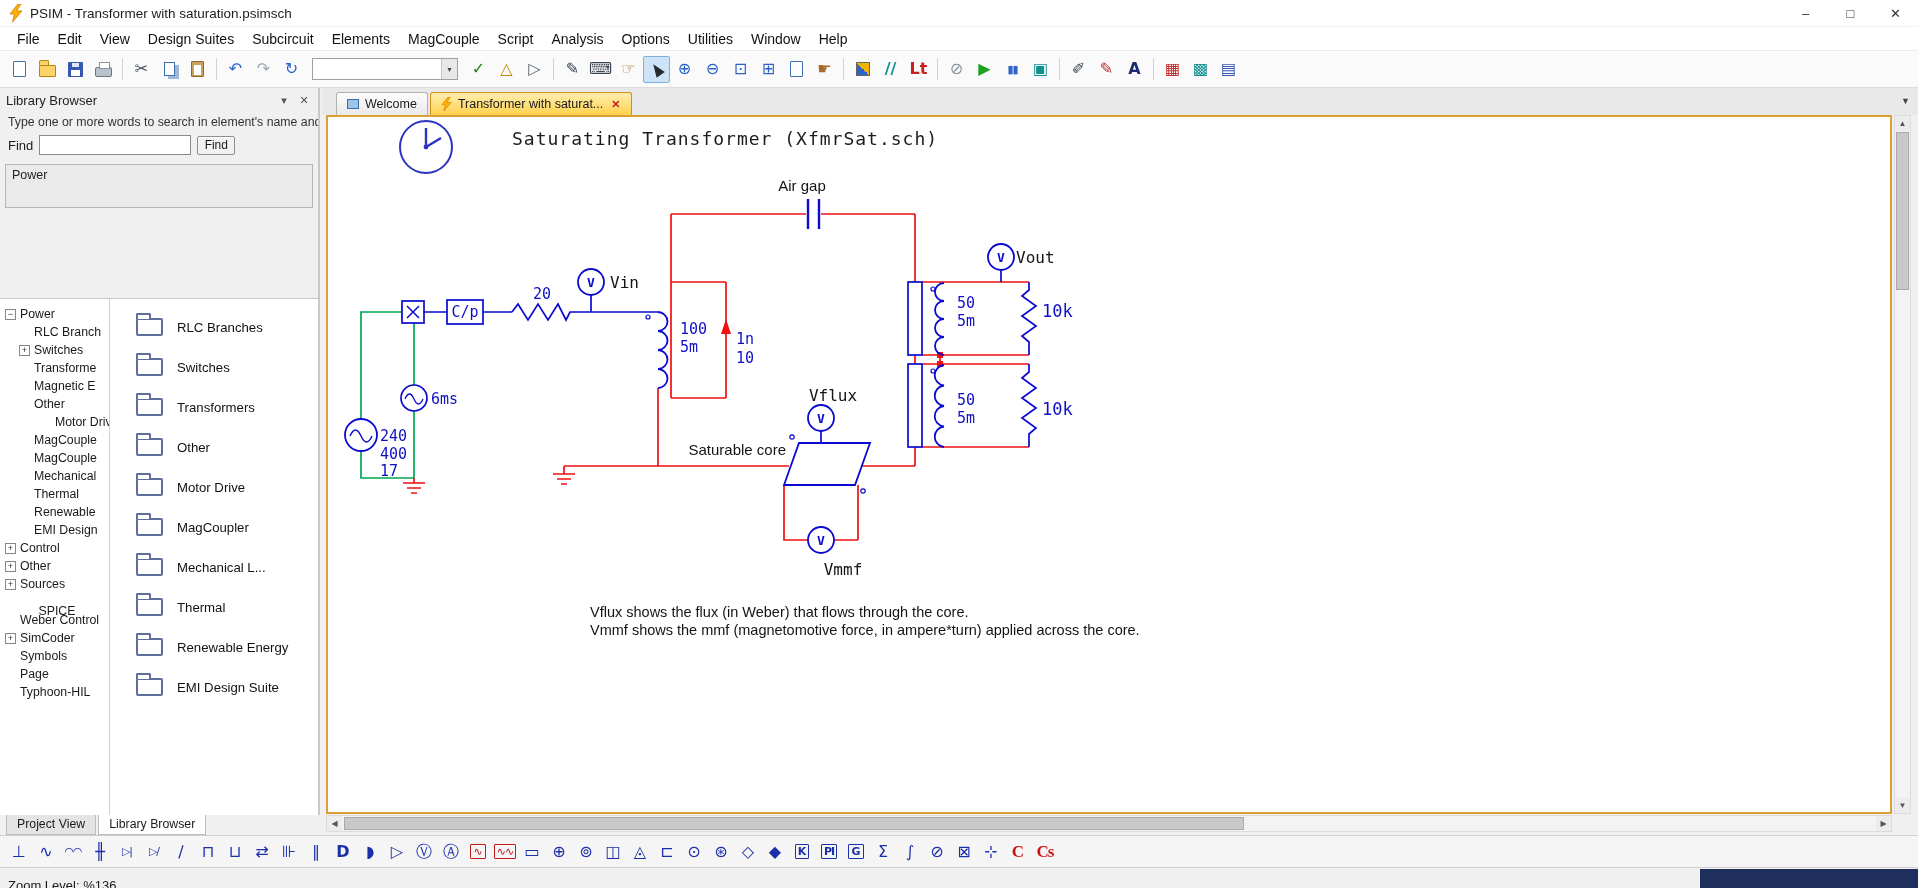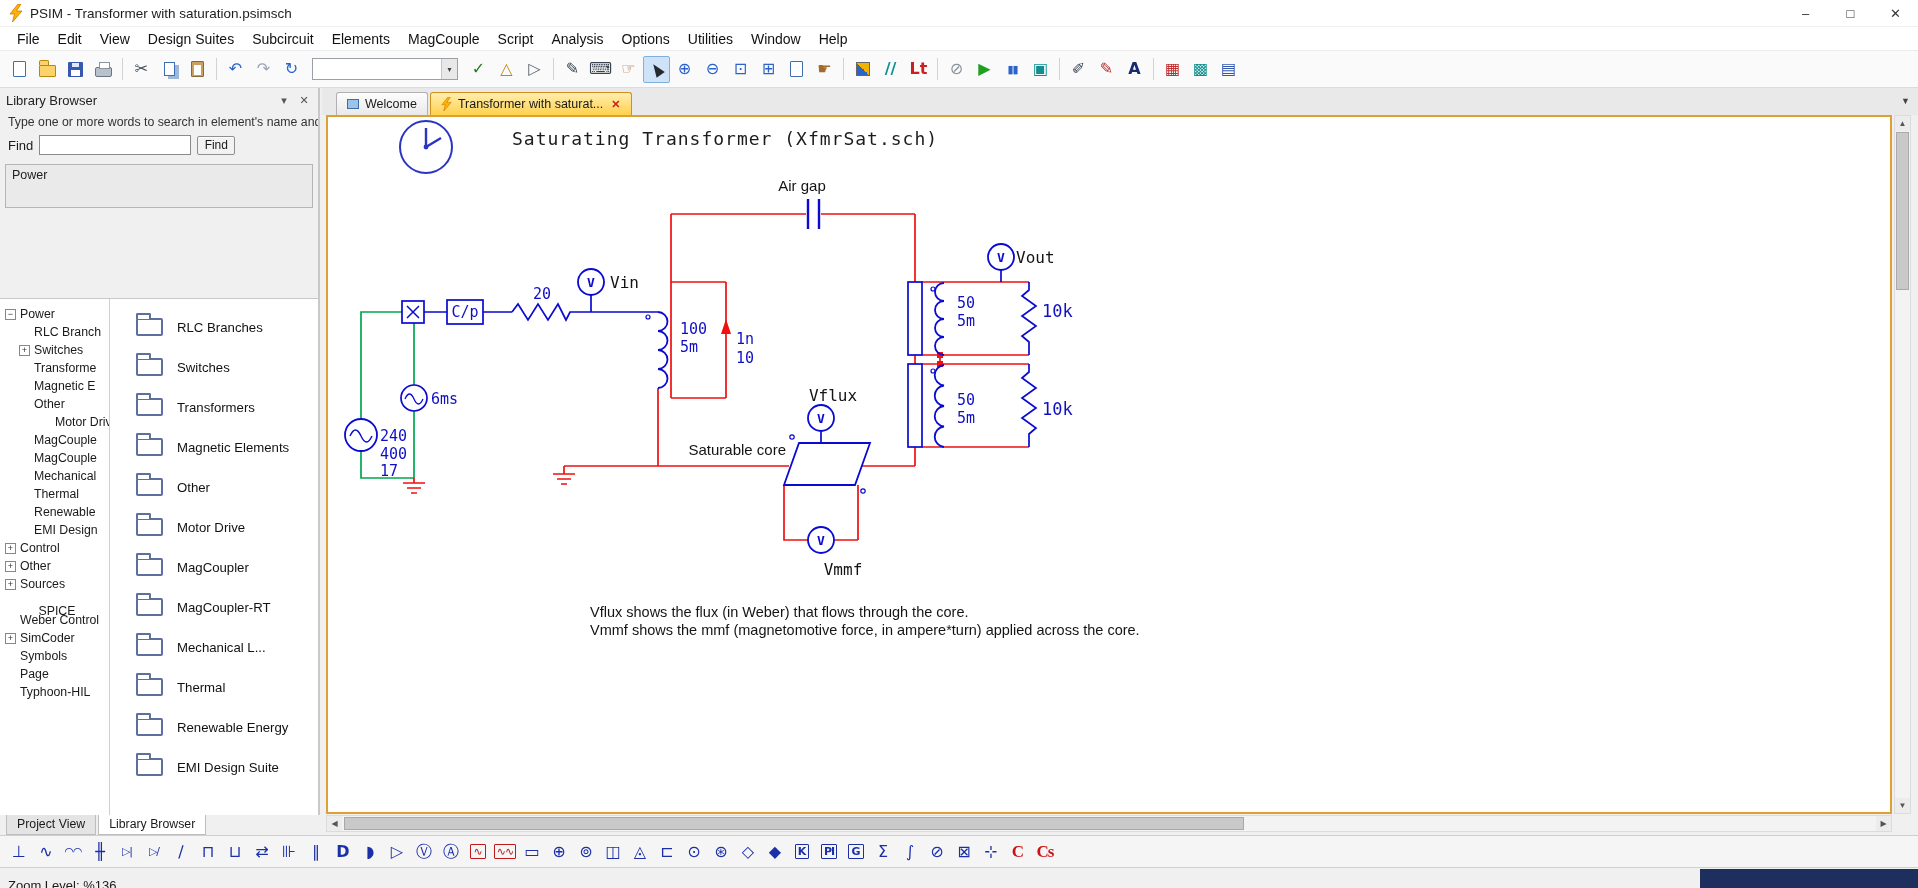--- a/index.html
+++ b/index.html
@@ -407,37 +407,29 @@
           <div class="cat-row">
             <span class="folder"></span>
             <span class="clabel">Switches</span>
           </div>
           <div class="cat-row">
             <span class="folder"></span>
             <span class="clabel">Transformers</span>
           </div>
           <div class="cat-row">
             <span class="folder"></span>
-            <span class="clabel">Magnetic Elements</span>
-          </div>
-          <div class="cat-row">
-            <span class="folder"></span>
             <span class="clabel">Other</span>
           </div>
           <div class="cat-row">
             <span class="folder"></span>
             <span class="clabel">Motor Drive</span>
           </div>
           <div class="cat-row">
             <span class="folder"></span>
             <span class="clabel">MagCoupler</span>
-          </div>
-          <div class="cat-row">
-            <span class="folder"></span>
-            <span class="clabel">MagCoupler-RT</span>
           </div>
           <div class="cat-row">
             <span class="folder"></span>
             <span class="clabel">Mechanical L...</span>
           </div>
           <div class="cat-row">
             <span class="folder"></span>
             <span class="clabel">Thermal</span>
           </div>
           <div class="cat-row">

